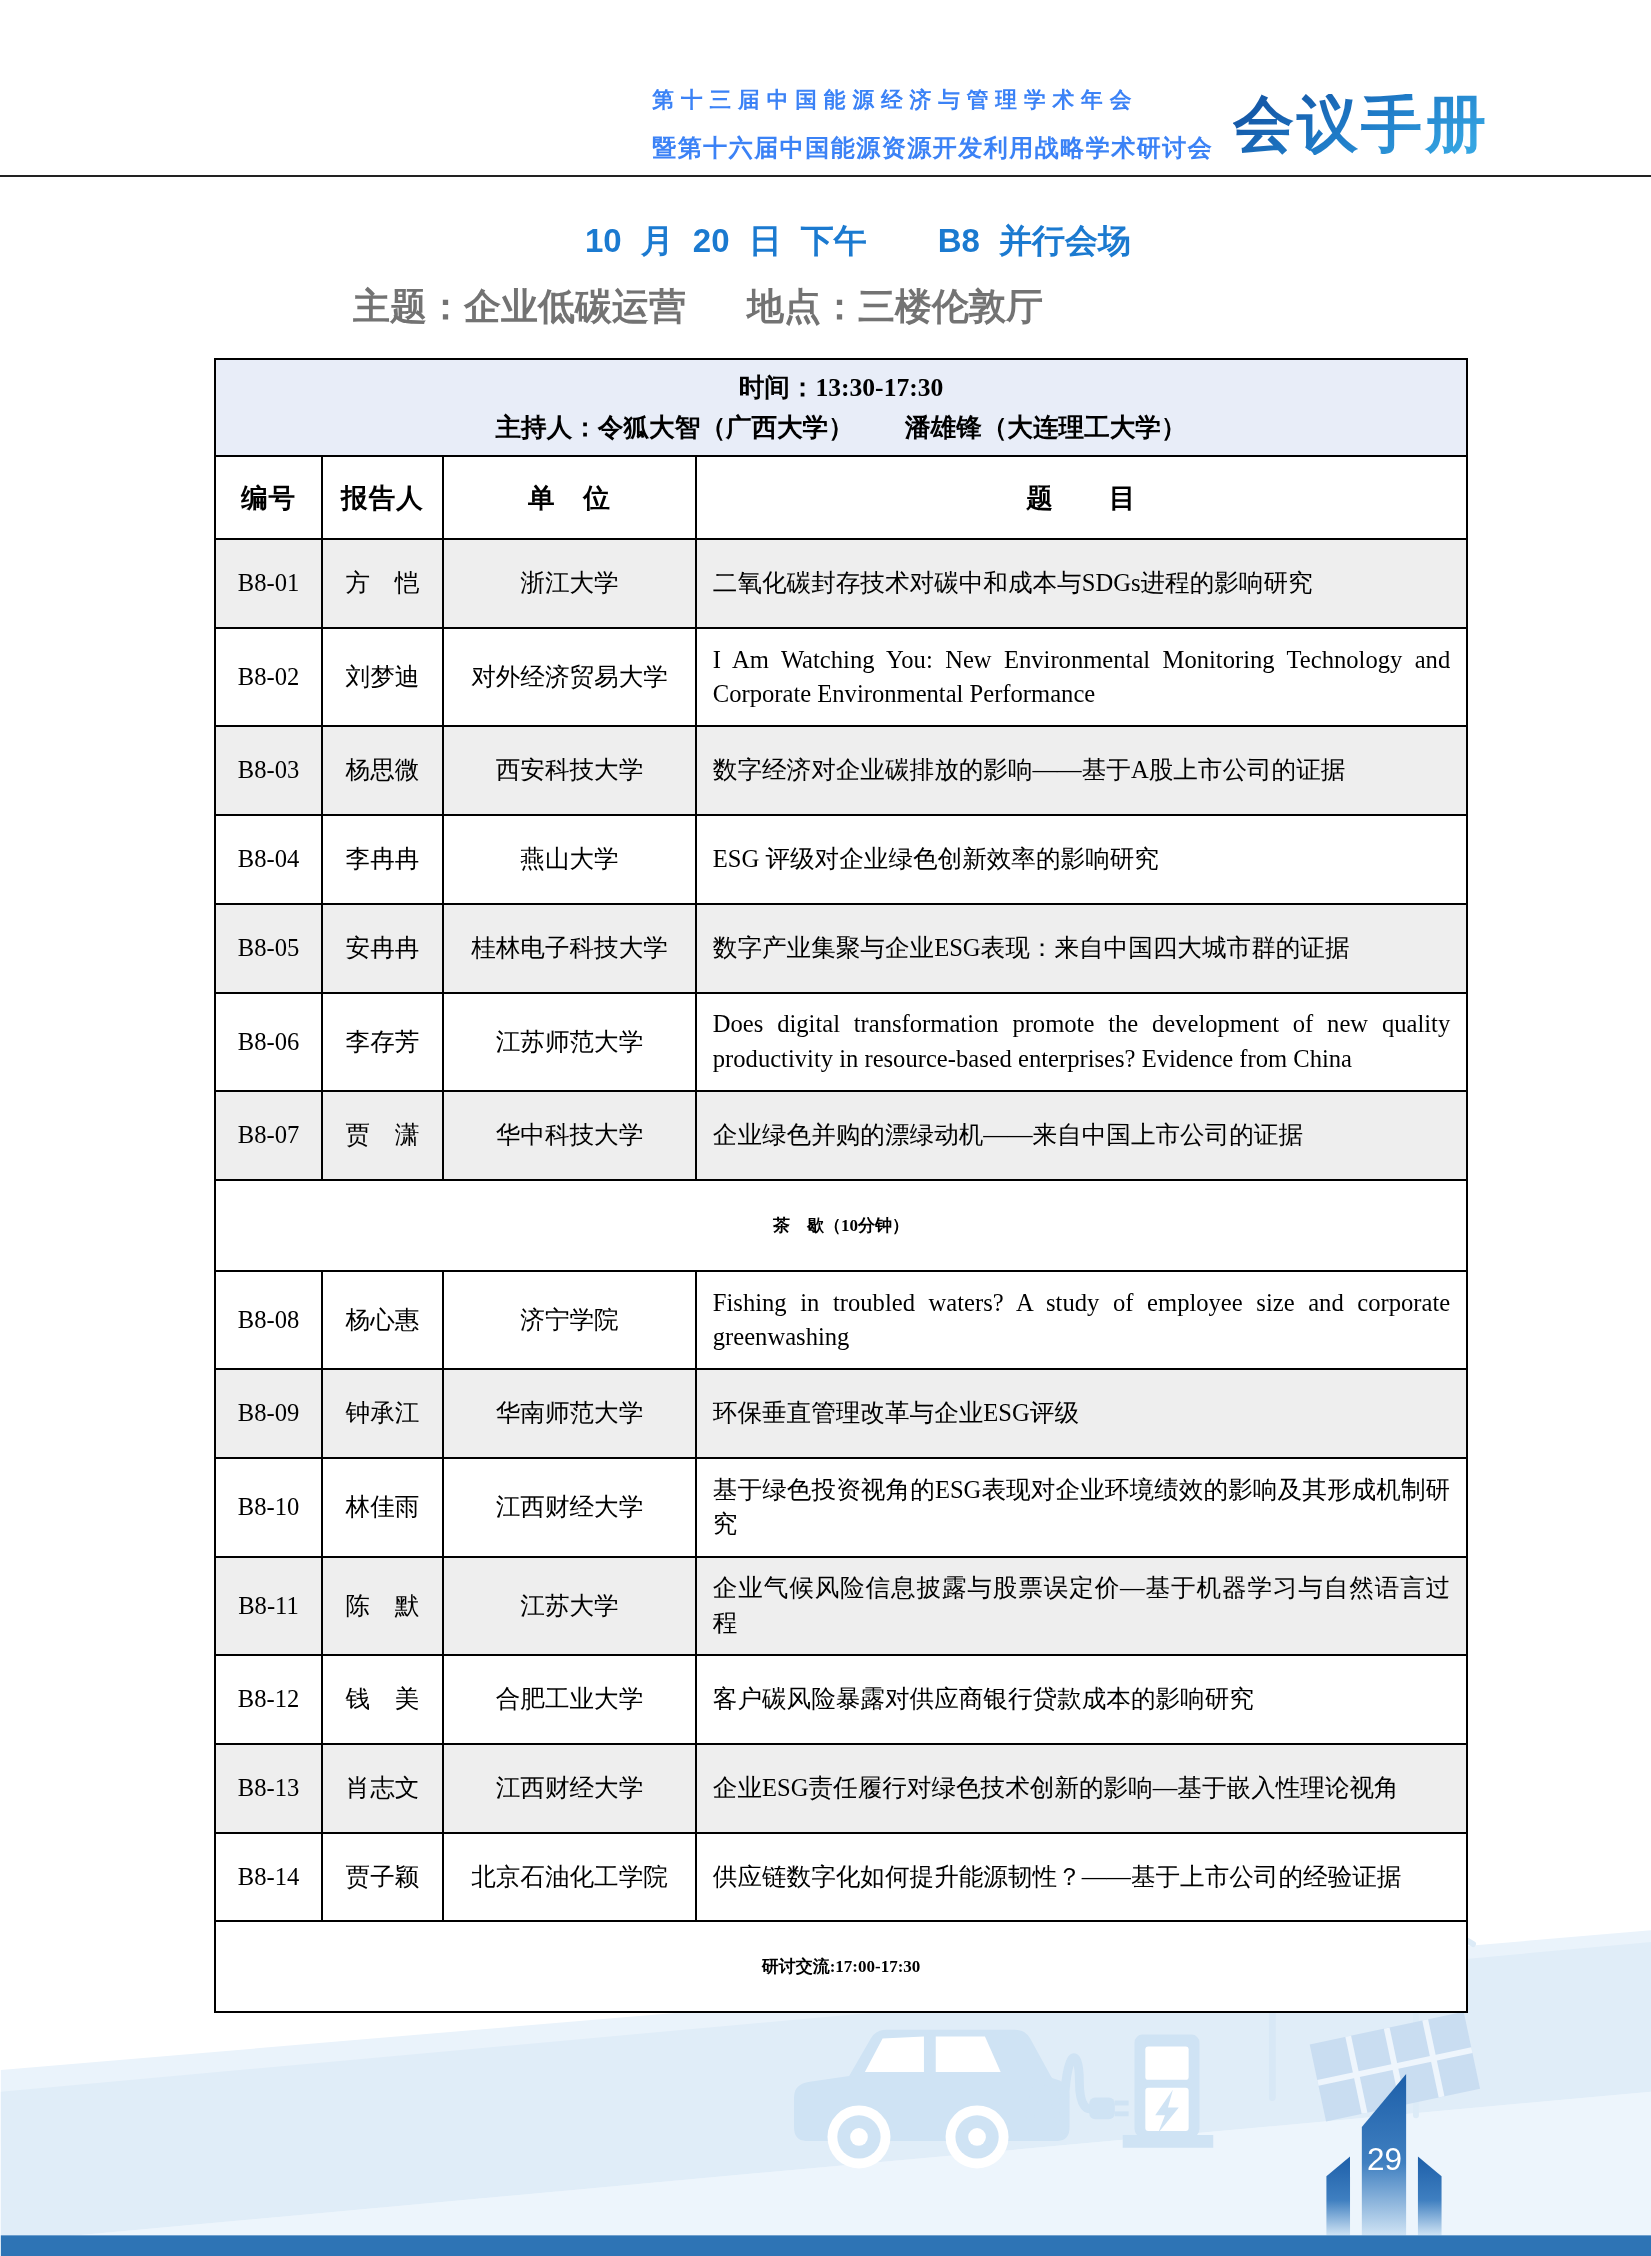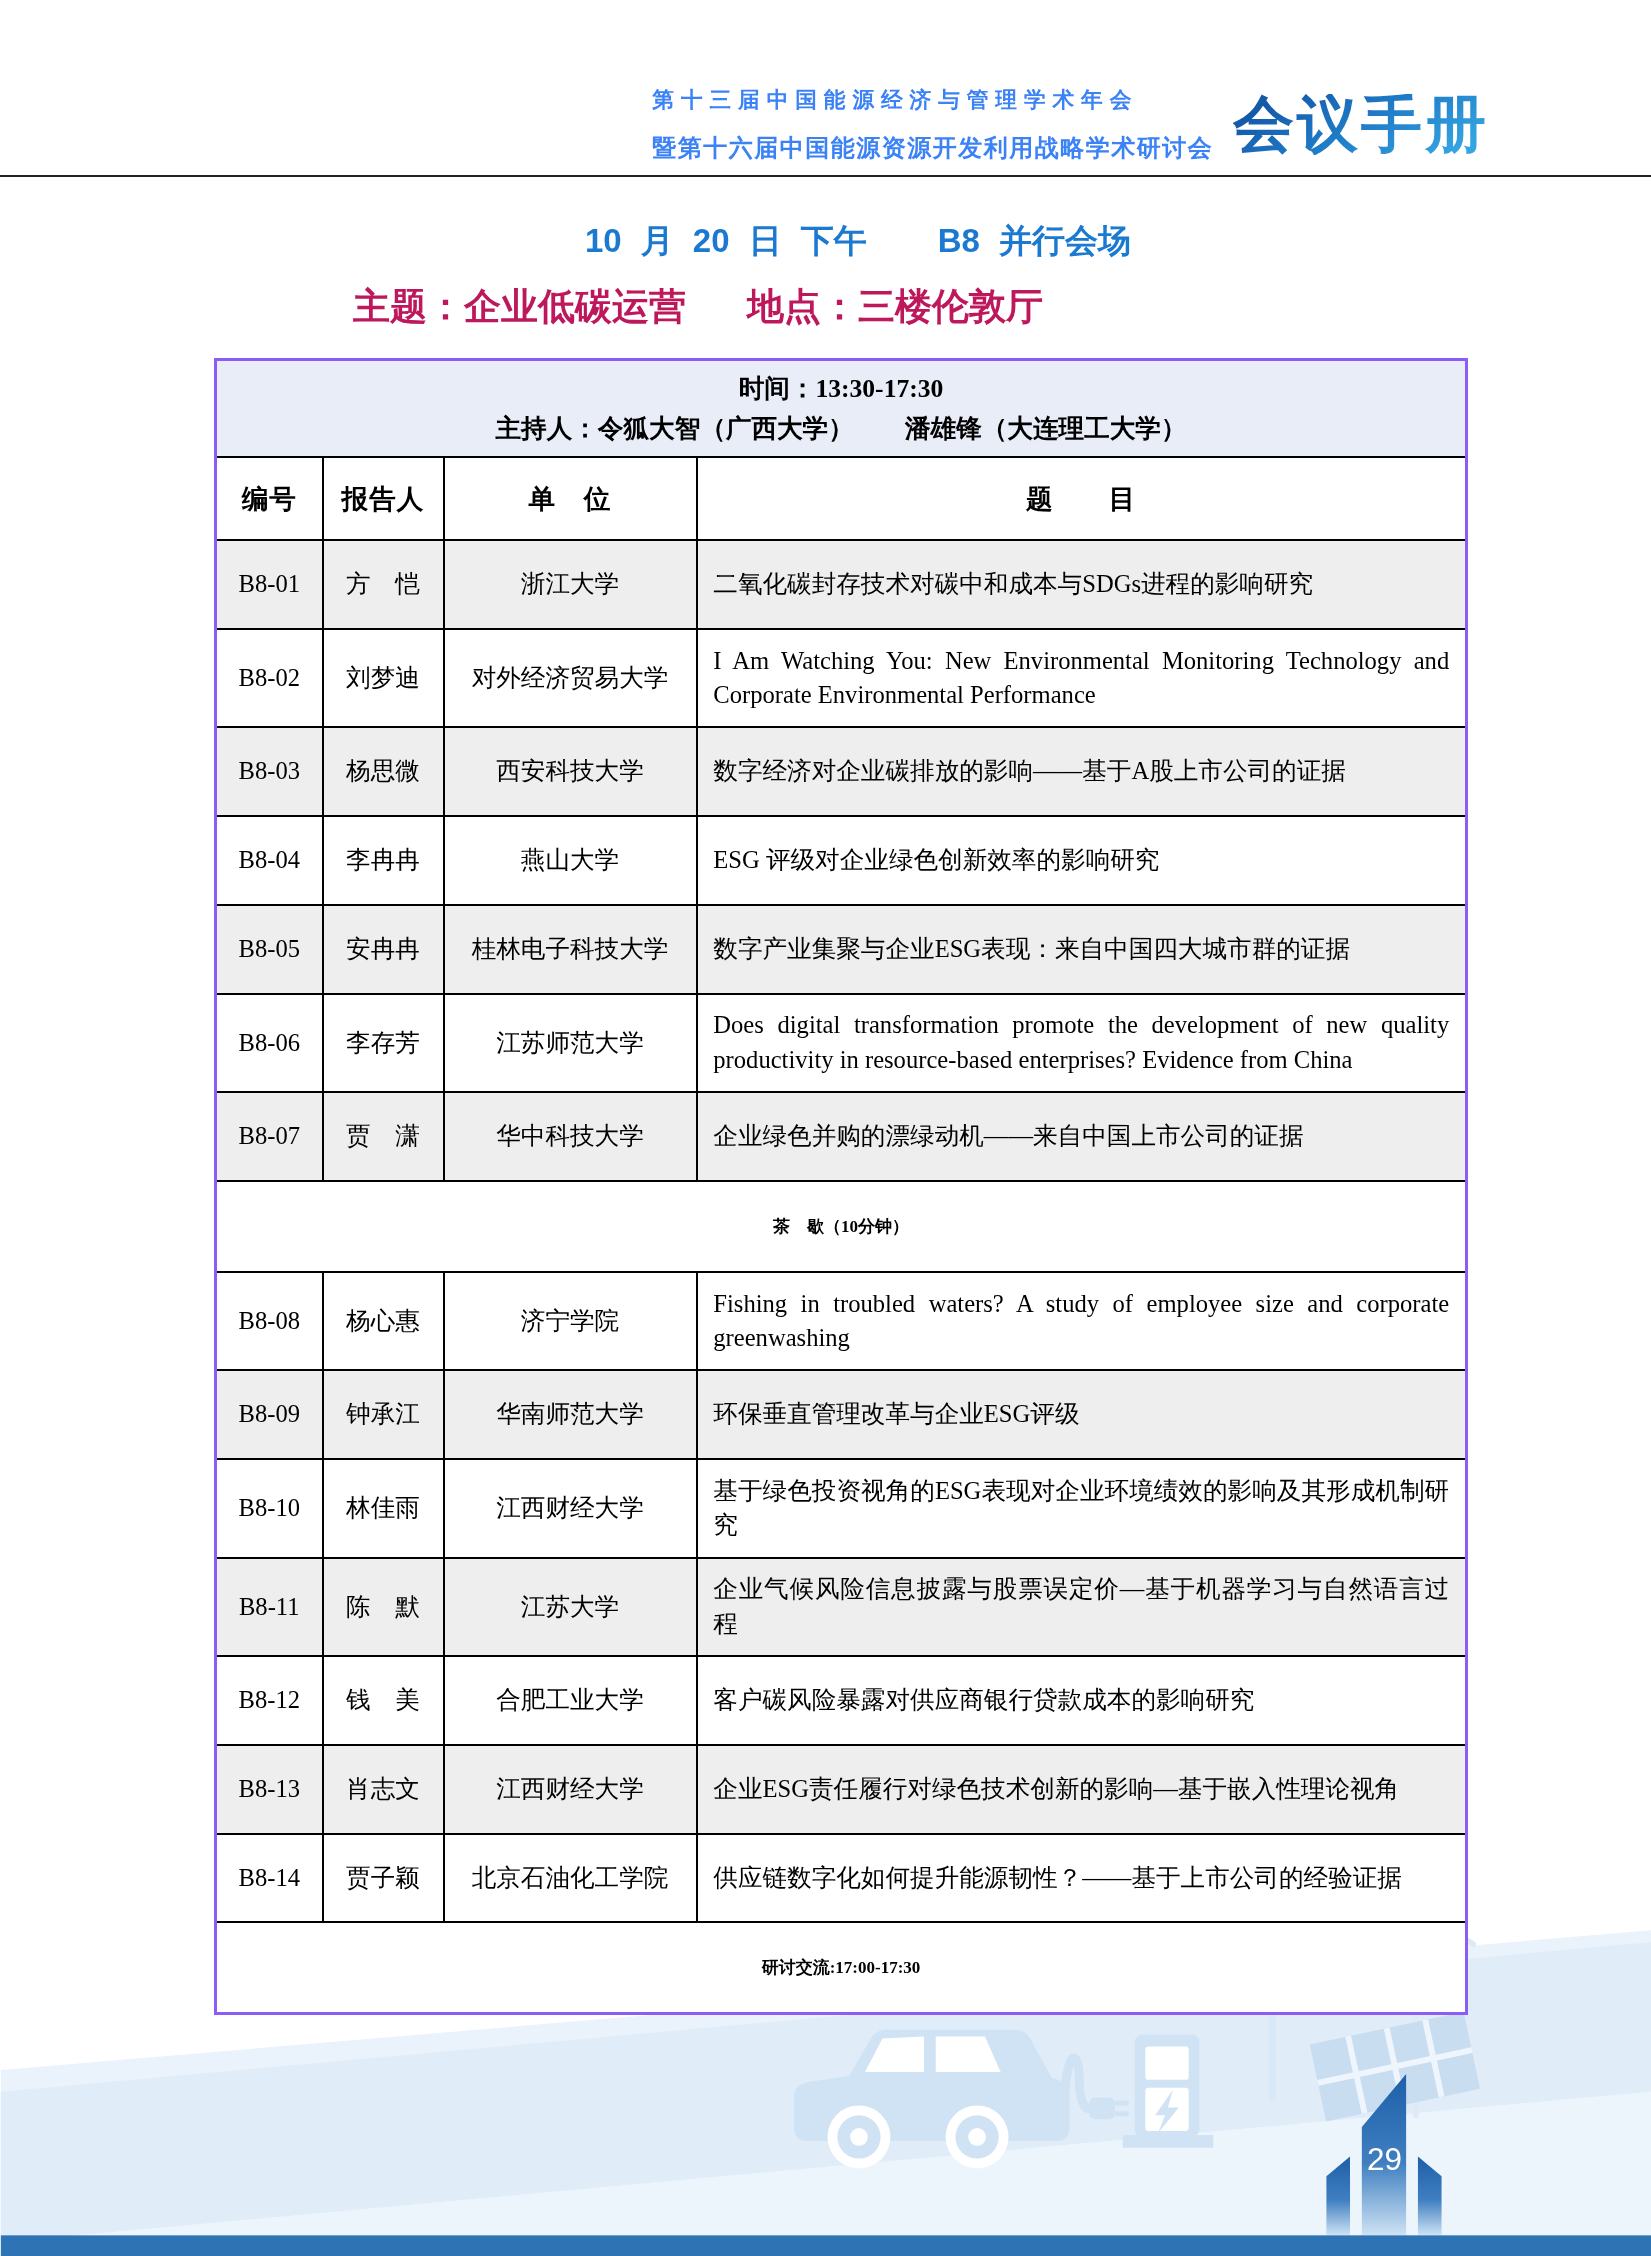--- a/index.html
+++ b/index.html
@@ -23,27 +23,27 @@
 
   
   .session-heading {
     position:absolute; top:219px; left:0; width:1652px; z-index:3;
     display:flex; justify-content:center; gap:71px;
     font-size:33px; font-weight:bold; color:#1b7ad0; word-spacing:9.9px;padding-left:32px;
   }
   .topic-heading {
     position:absolute; top:282px; left:0; width:1396px; z-index:3;
     display:flex; justify-content:center; gap:61px;
-    font-size:37px; font-weight:bold; color:#be185d;
+    font-size:37px; font-weight:bold; color:#737373;
   }
 
   
   .schedule {
     position:absolute; top:358px; left:214px; width:1254px; z-index:2;
-    border-collapse:collapse; border:3px solid #8b5cf6;
+    border-collapse:collapse; border:1px solid #8b5cf6;
     font-family:"Liberation Serif", serif; background:#fff;
     table-layout:fixed;
   }
   .schedule col.c-id   { width:107px; }
   .schedule col.c-name { width:121px; }
   .schedule col.c-org  { width:253px; }
   .schedule td, .schedule th { border:2px solid #000; vertical-align:middle; }
 
   .info-row td {
     background:#e8edf8; text-align:center; font-weight:bold;

